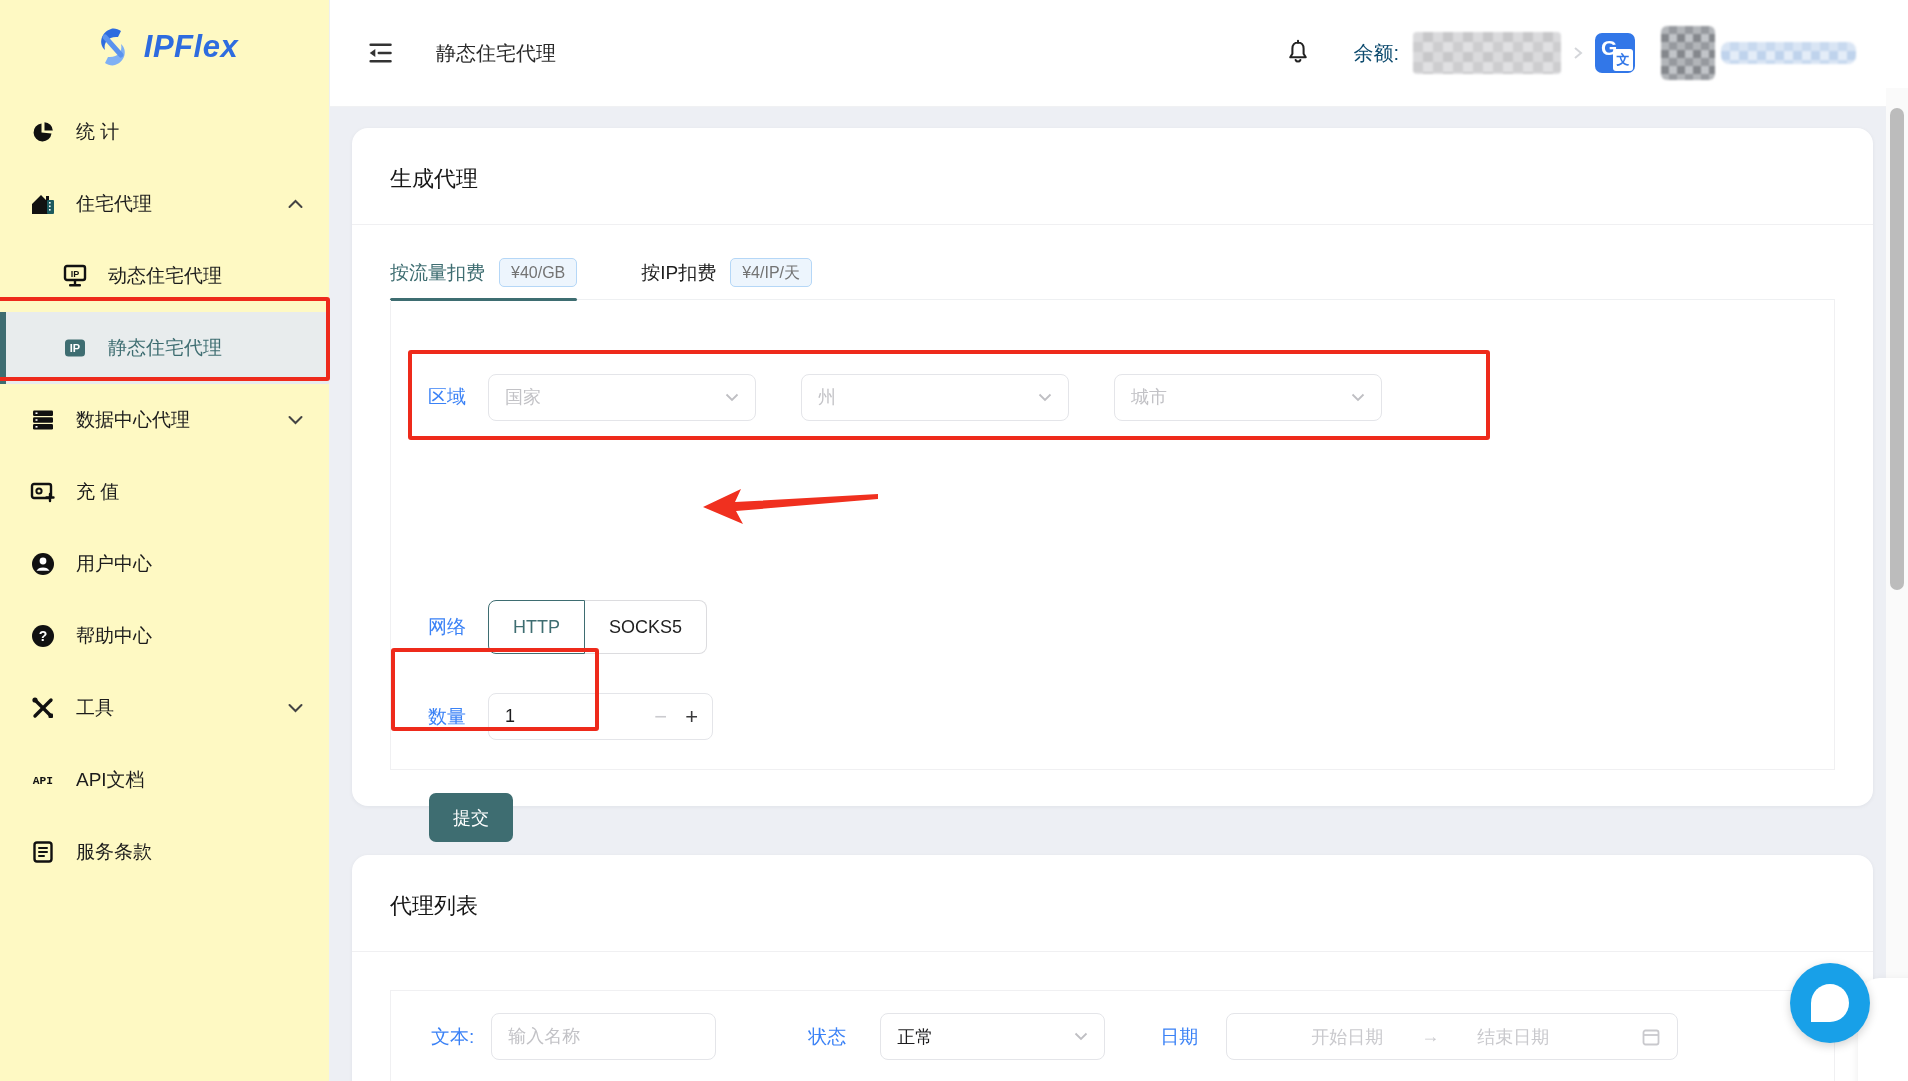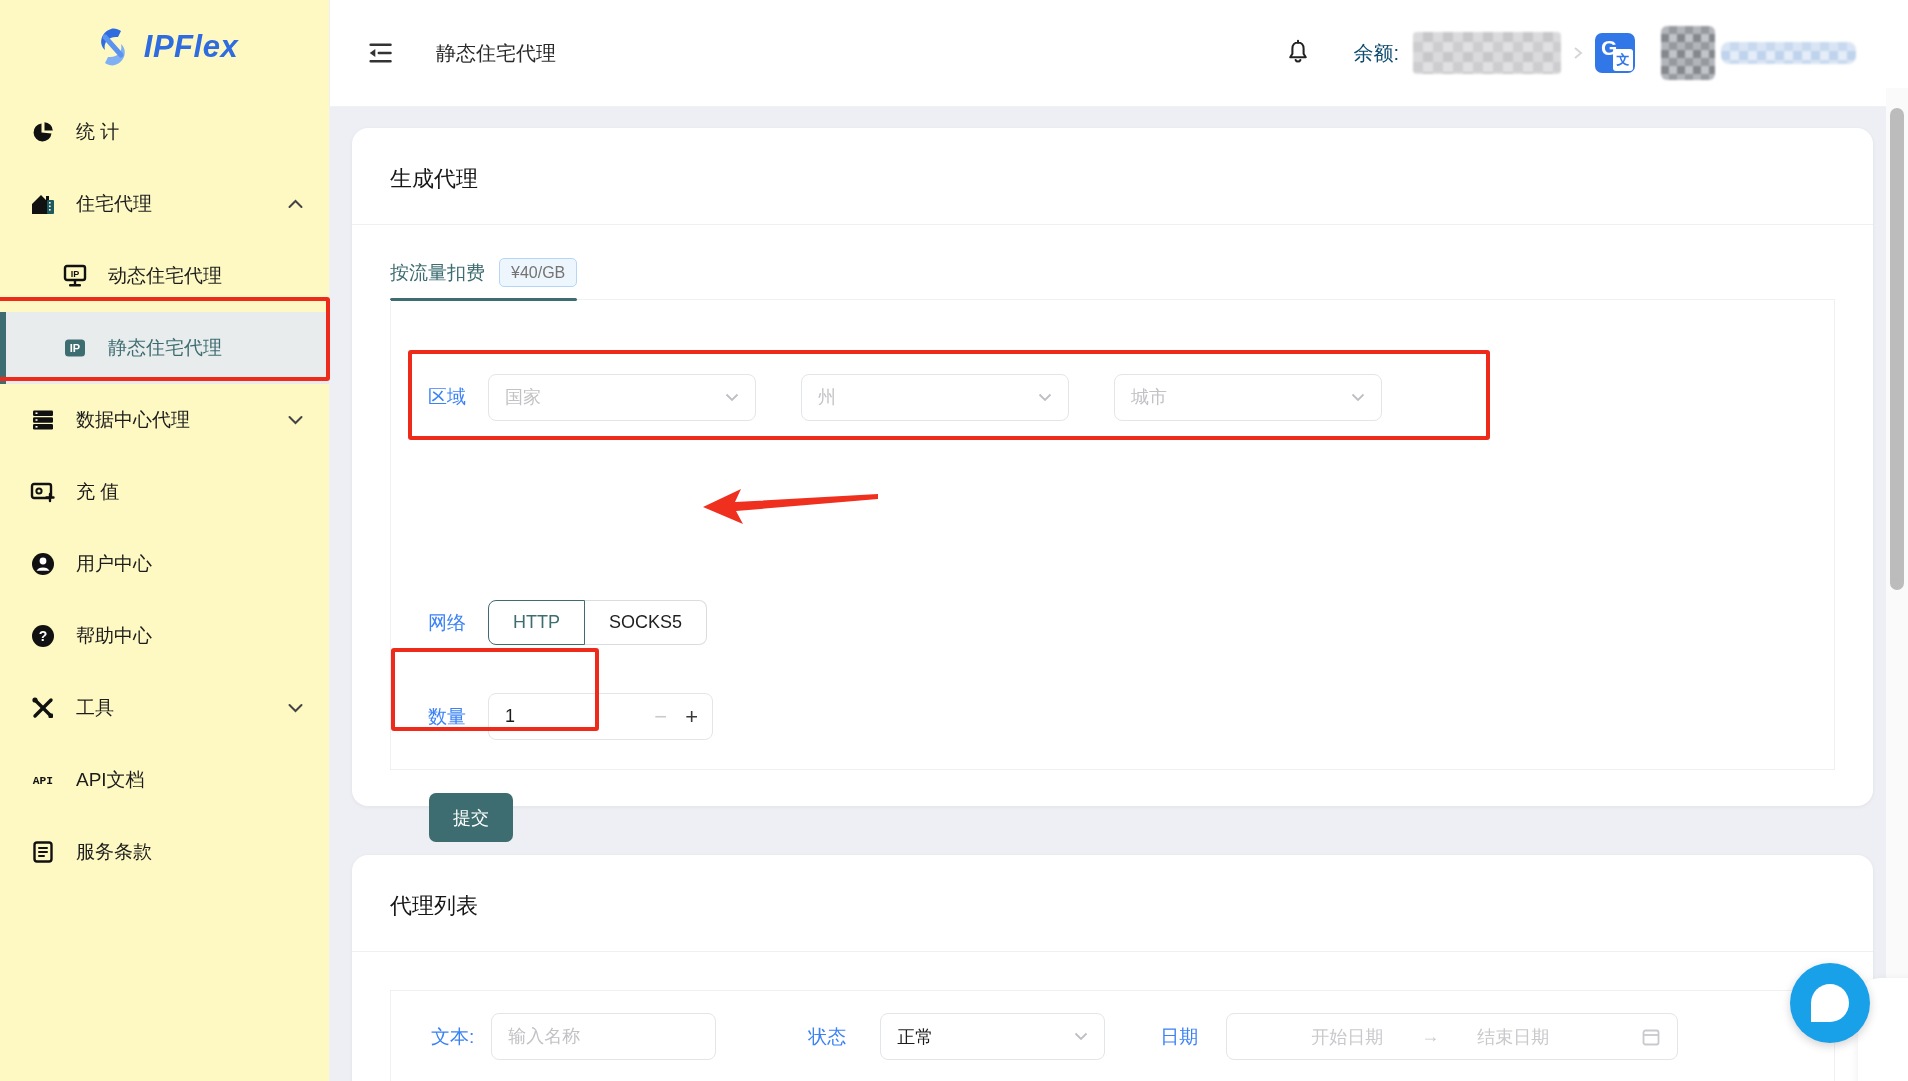--- a/index.html
+++ b/index.html
@@ -103,21 +103,21 @@
   .sel .ph { font-size:18px; color:#c2c2c6; }
   .sel .val { font-size:18px; color:#1d1d1f; }
   .sel .sel-arrow { margin-left:auto; color:#bfbfc3; display:flex; }
   .region-row { position:absolute; left:22px; top:54px; width:1076px; height:86px; display:flex; align-items:center; }
   .region-row .form-label { margin-left:15px; width:44px; }
   .region-row .sel + .sel { margin-left:45px; }
   .region-row .sel:first-of-type { margin-left:16px; }
   .net-row { position:absolute; left:37px; top:300px; display:flex; align-items:center; }
   .seg { display:flex; margin-left:22px; }
   .seg-btn {
-    height:45px; padding:0 24px; background:#fff; border:1px solid #dcdcdf;
+    height:54px; padding:0 24px; background:#fff; border:1px solid #dcdcdf;
     font-size:18px; color:#1f1f1f; display:flex; align-items:center; cursor:pointer;
   }
   .seg-btn.first { border-radius:8px 0 0 8px; }
   .seg-btn.last { border-radius:0 8px 8px 0; border-left:none; }
   .seg-btn.selected { border:1.5px solid #3e6d71; color:#3e6d71; }
   .qty-row { position:absolute; left:37px; top:393px; display:flex; align-items:center; }
   .qty-box {
     margin-left:22px; width:225px; height:47px; border:1px solid #e4e5e9; border-radius:8px;
     display:flex; align-items:center; padding:0 14px 0 16px;
   }
@@ -362,20 +362,24 @@
 
 <div class="card card-1">
   <div class="card-title">生成代理</div>
   <div class="card-hr"></div>
 
   <div class="tabs">
     <div class="tab active">
       <span class="tab-label">按流量扣费</span>
       <span class="tab-badge">¥40/GB</span>
     </div>
+    <div class="tab">
+      <span class="tab-label">按IP扣费</span>
+      <span class="tab-badge">¥4/IP/天</span>
+    </div>
   </div>
 
   <div class="pane">
 
     <div class="region-row">
       <span class="form-label">区域</span>
       <div class="sel">
         <span class="ph">国家</span>
         <span class="sel-arrow">
           <svg width="14" height="9" viewBox="0 0 14 9">

